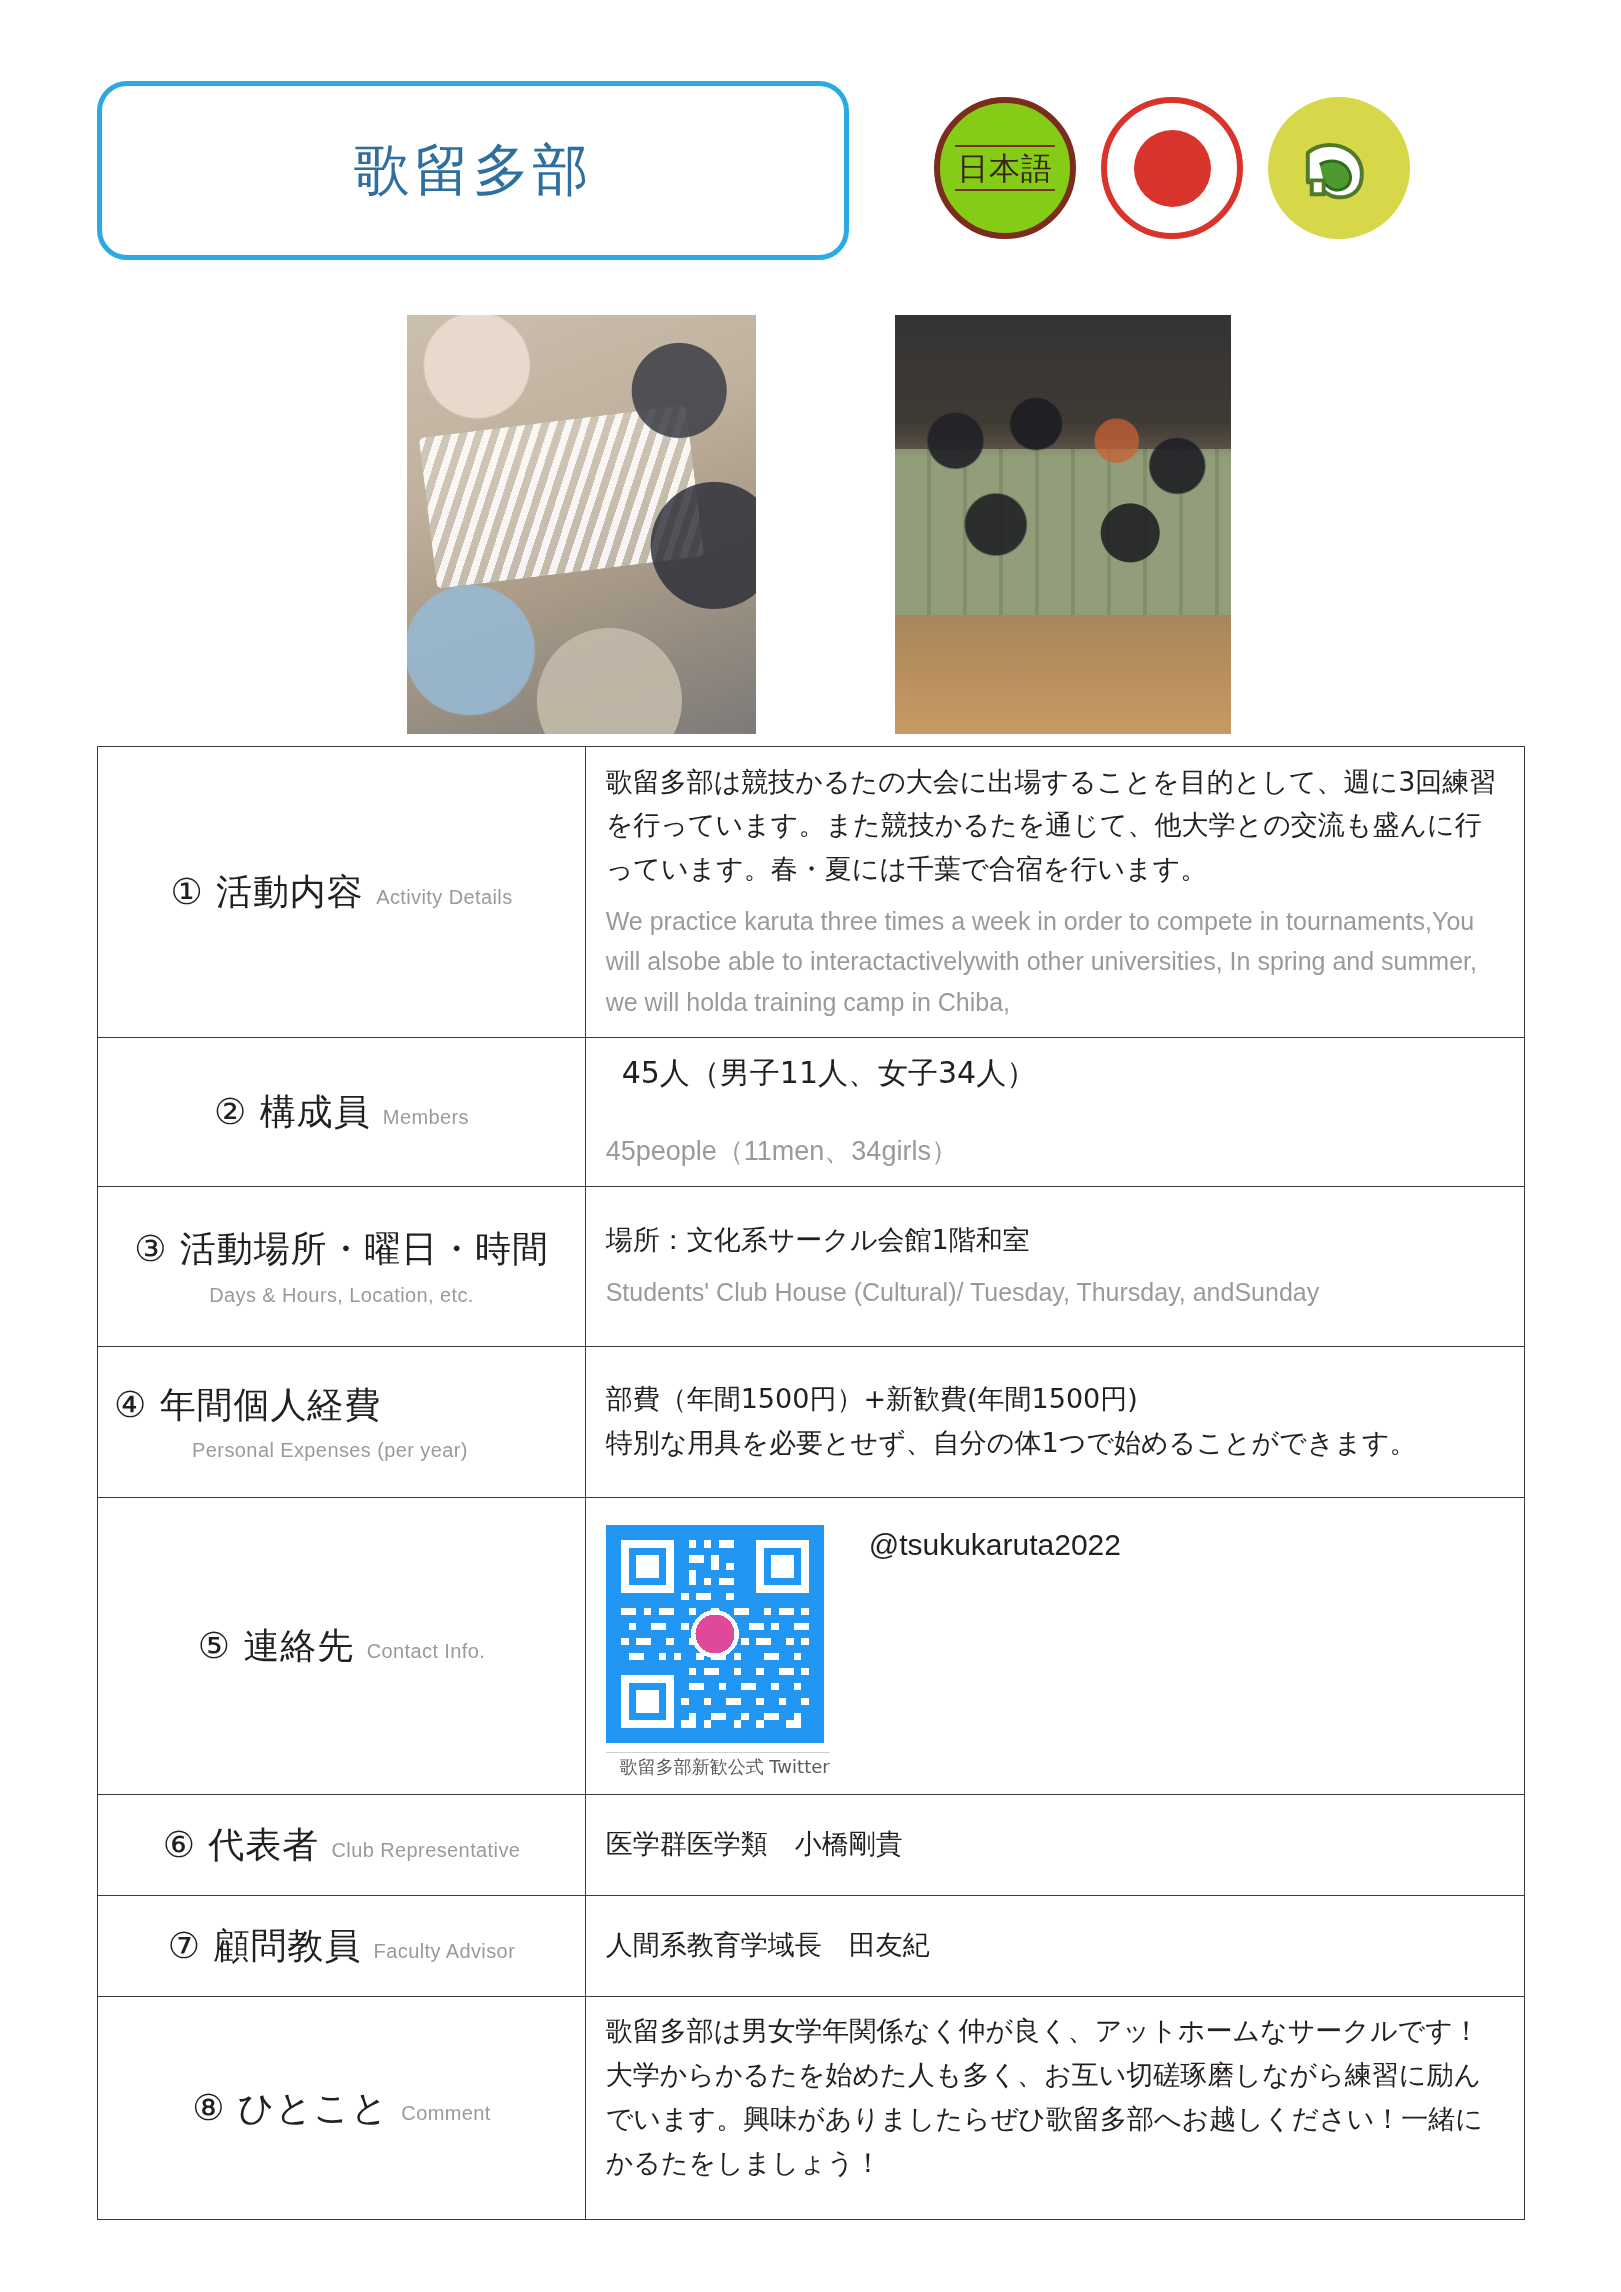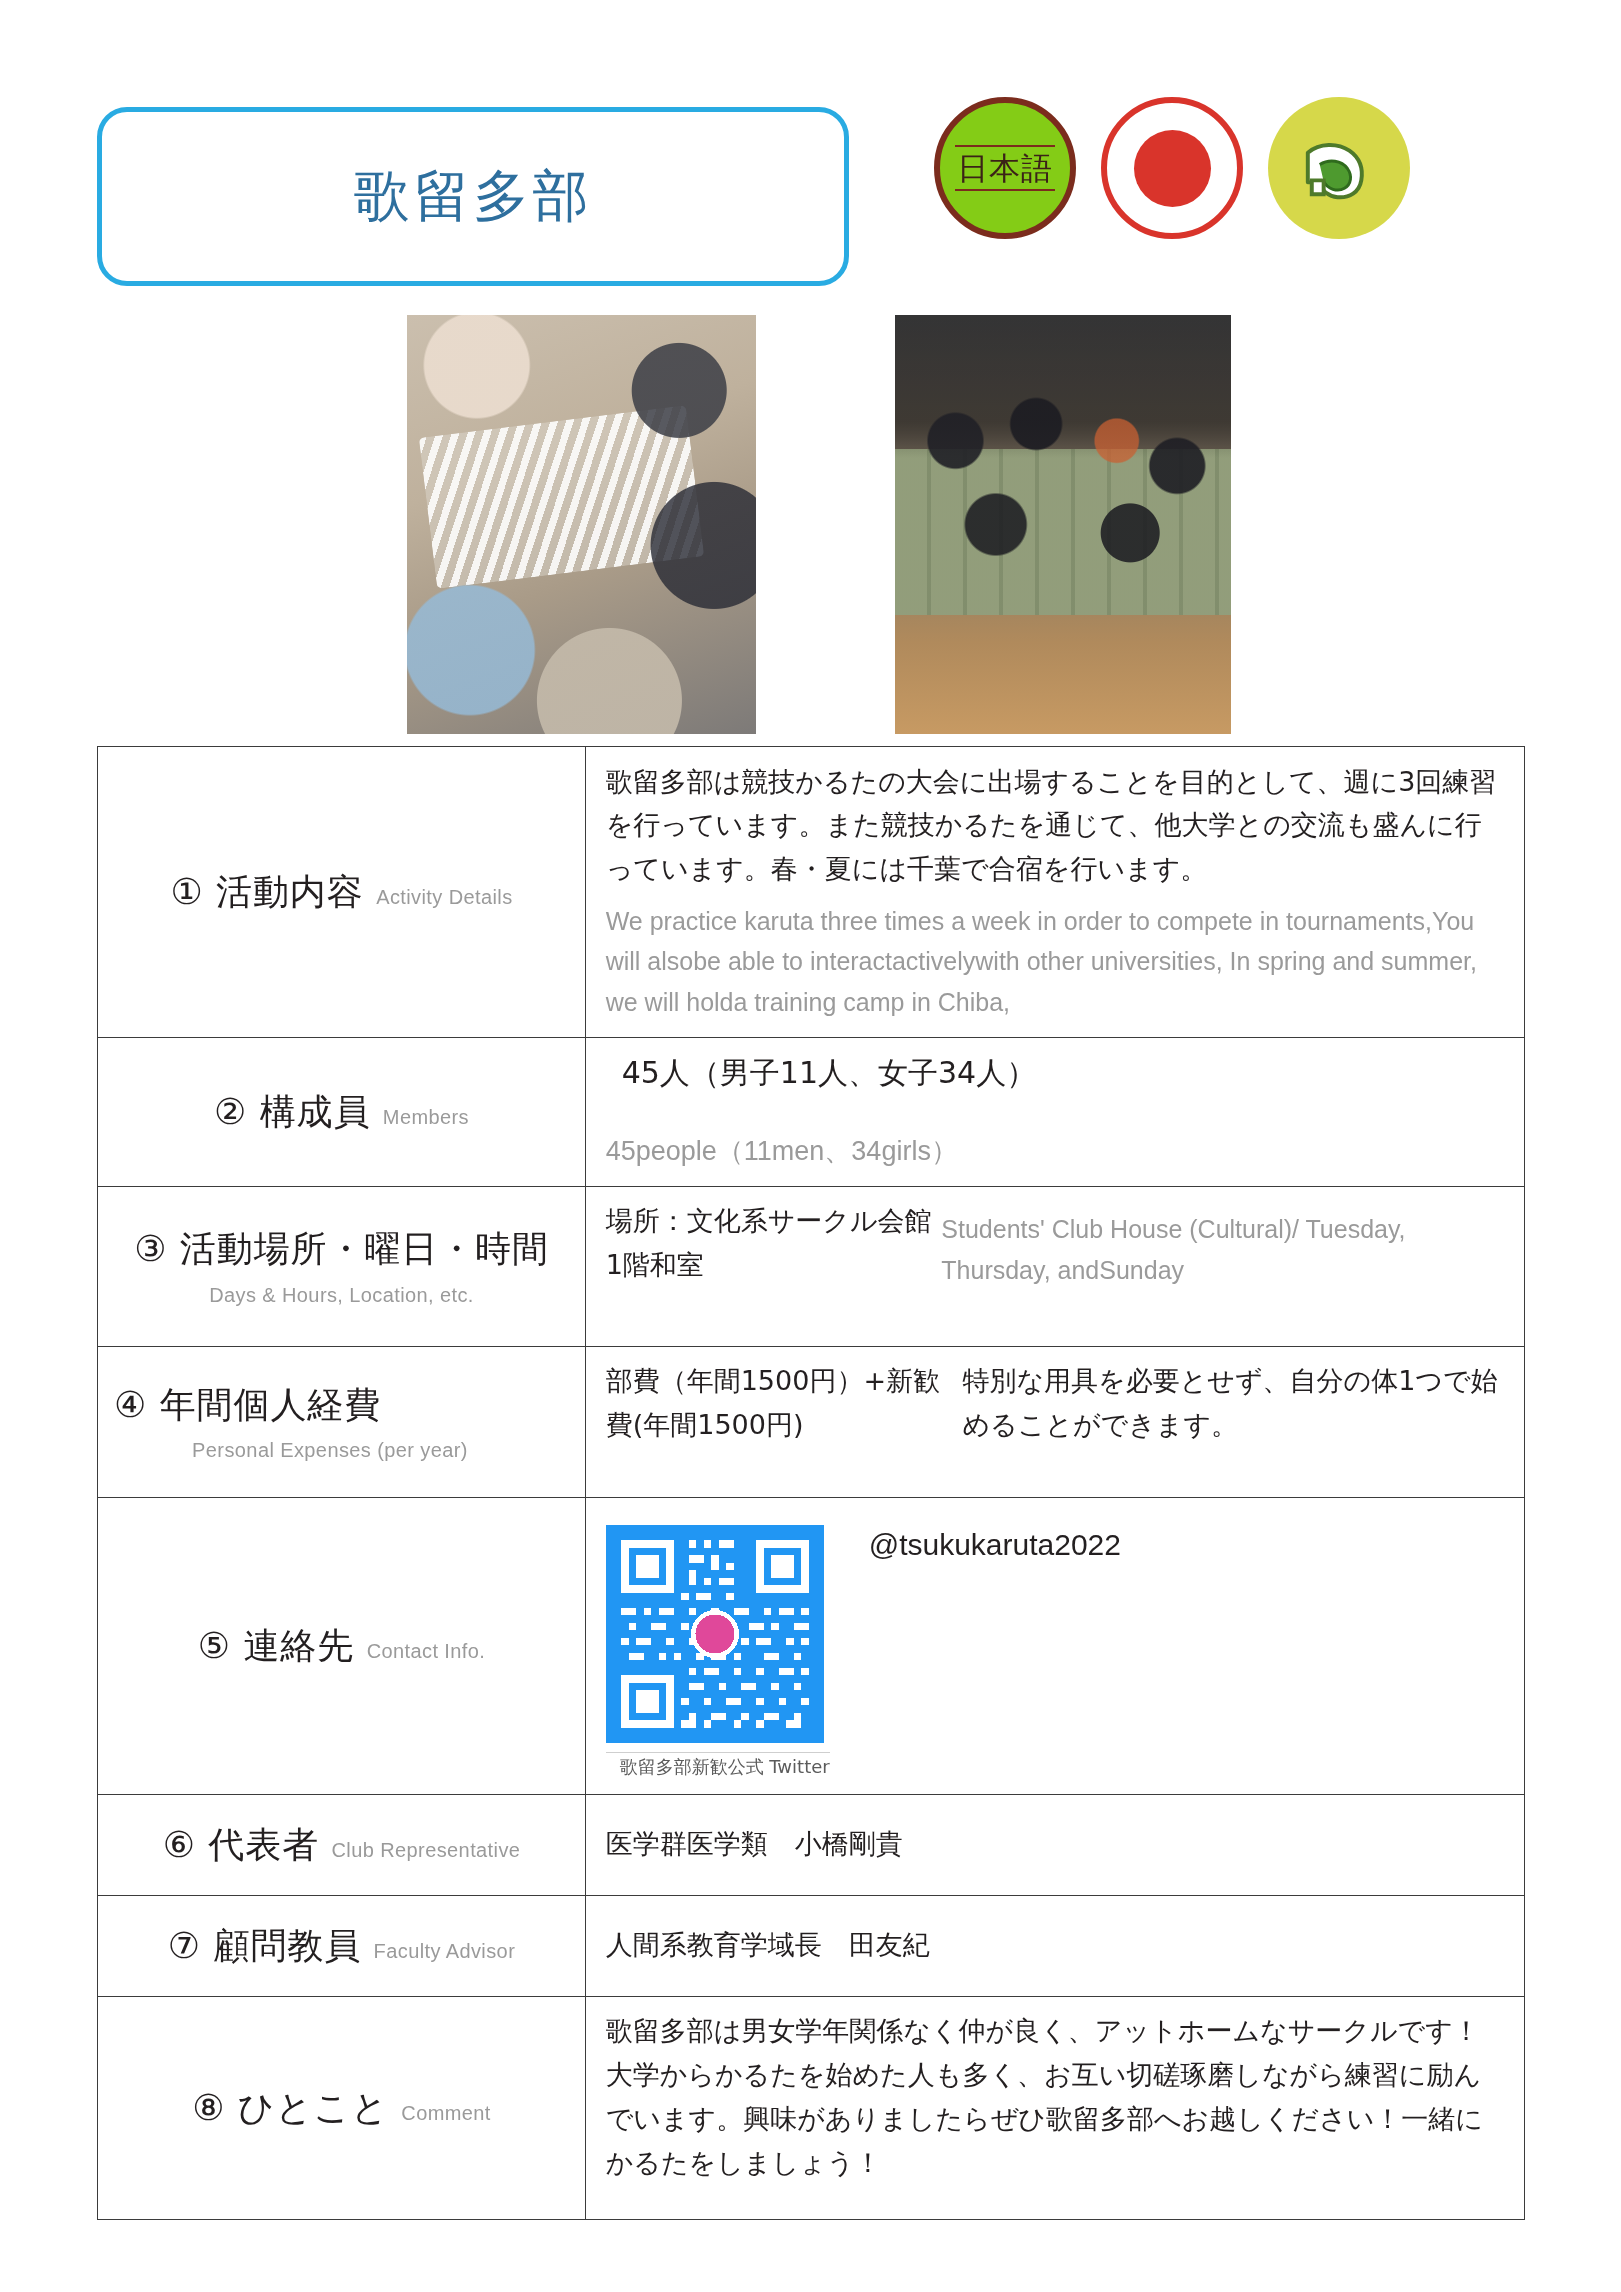--- a/index.html
+++ b/index.html
@@ -37,21 +37,20 @@
     top: 0;
     width: 752px;
     height: 179px;
     border: 5.4px solid #29abe2;
     border-radius: 30px;
     box-sizing: border-box;
     display: flex;
     align-items: center;
     justify-content: center;
     background: #fff;
-    margin-top: 26px;
   }
   .title-text {
     font-size: 56px;
     letter-spacing: 3.6px;
     color: #2e6f9e;
     font-family: "DejaVu Sans", sans-serif;
     font-weight: 400;
   }
 
   .badges {
@@ -267,20 +266,21 @@
   .row-8 .cell-label, .row-8 .cell-body { min-height: 222px; }
 
   .row-2 .cell-body, .row-6 .cell-body, .row-7 .cell-body {
     display: flex;
     flex-direction: column;
     justify-content: center;
     gap: 36px;
   }
   .row-3 .cell-body, .row-4 .cell-body {
     display: flex;
+    flex-direction: column;
     justify-content: center;
   }
 
   
   .contact-wrap {
     display: flex;
     align-items: flex-start;
     gap: 39px;
     padding-top: 14.3px;
   }

